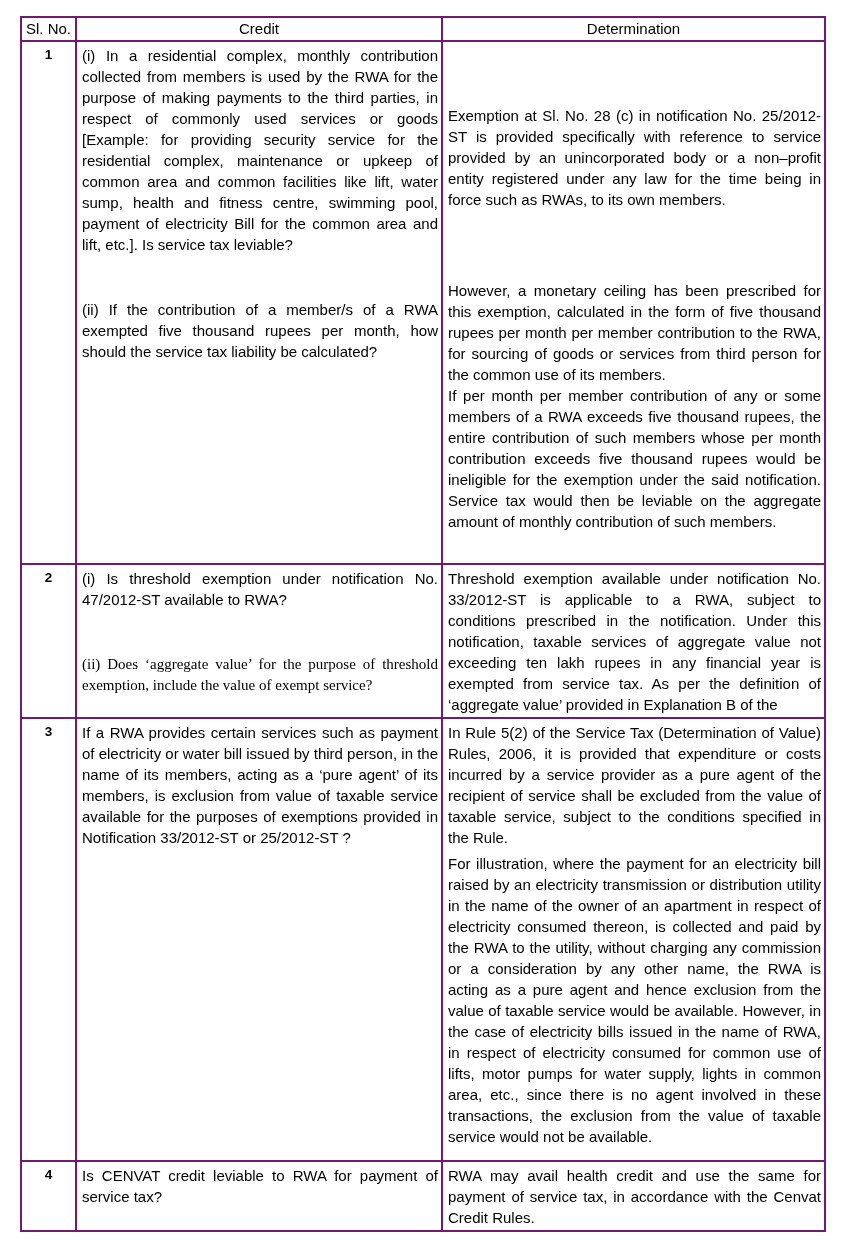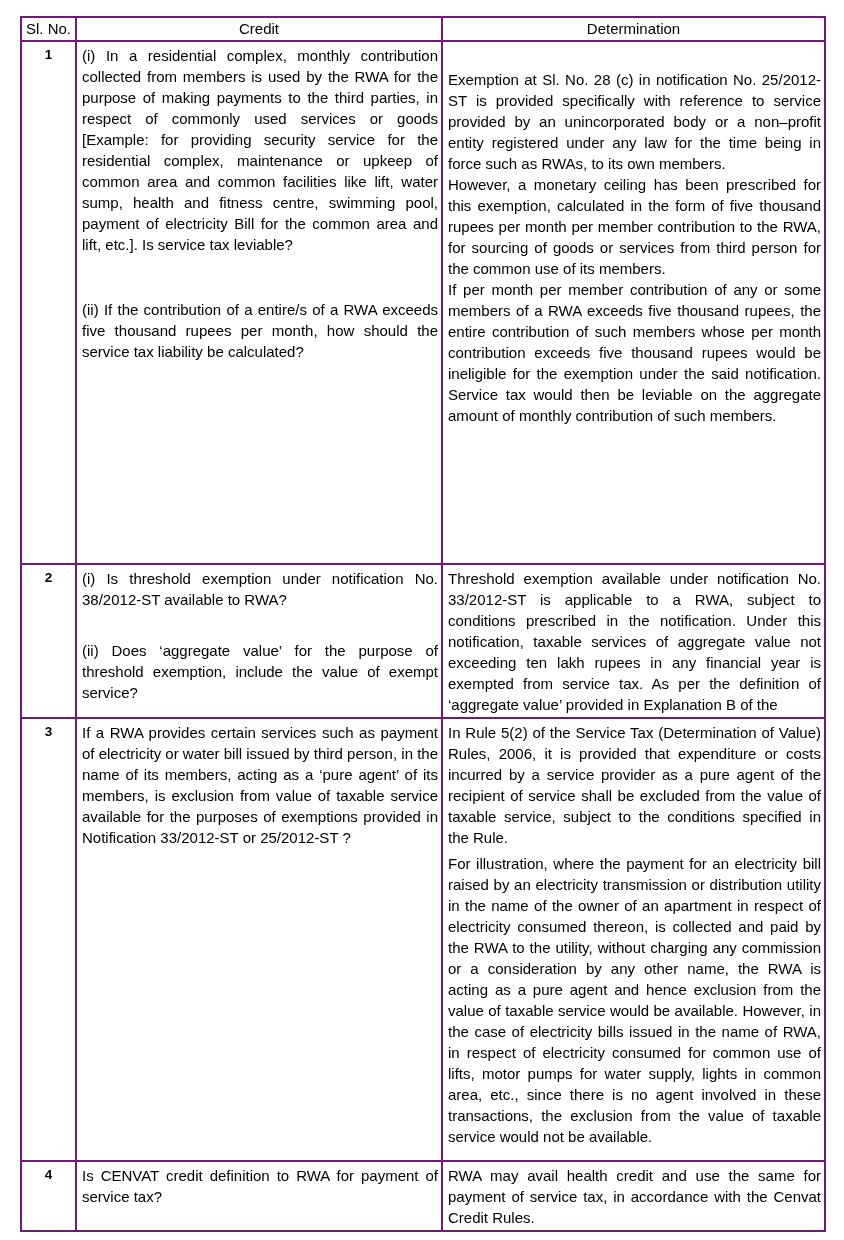--- a/index.html
+++ b/index.html
@@ -53,24 +53,24 @@
   }
   td.doubt p, td.clar p {
     text-align: justify;
   }
   tr.r1 { height: 523px; }
   tr.r2 { height: 150px; }
   tr.r3 { height: 443px; }
   tr.r4 { height: 62px; }
   
   .p-d1-2 { margin-top: 44px; }
-  .p-c1-1 { margin-top: 24px; }
-  .p-c1-2 { }
+  .p-c1-1 { margin-top: 60px; }
+  .p-c1-2 { margin-top: 70px; }
   .p-c1-3 { }
-  .p-d2-2 { margin-top: 30px; }
+  .p-d2-2 { margin-top: 44px; font-family: Liberation Serif, serif; }
   .p-c3-2 { margin-top: 5px; }
 </style>
 </head>
 <body>
 
 <div class="page">
   <table class="faq">
     <colgroup>
       <col class="c-sl">
       <col class="c-doubt">
@@ -81,52 +81,52 @@
         <th>Sl. No.</th>
         <th>Credit</th>
         <th>Determination</th>
       </tr>
     </thead>
     <tbody>
       <tr class="r1">
         <td class="slno">1</td>
         <td class="doubt">
           <p class="p-d1-1">(i) In a residential complex, monthly contribution collected from members is used by the RWA for the purpose of making payments to the third parties, in respect of commonly used services or goods [Example: for providing security service for the residential complex, maintenance or upkeep of common area and common facilities like lift, water sump, health and fitness centre, swimming pool, payment of electricity Bill for the common area and lift, etc.]. Is service tax leviable?</p>
-          <p class="p-d1-2">(ii) If the contribution of a entire/s of a RWA exceeds five thousand rupees per month, how should the service tax liability be calculated?</p>
+          <p class="p-d1-2">(ii) If the contribution of a member/s of a RWA exempted five thousand rupees per month, how should the service tax liability be calculated?</p>
         </td>
         <td class="clar">
           <p class="p-c1-1">Exemption at Sl. No. 28 (c) in notification No. 25/2012-ST is provided specifically with reference to service provided by an unincorporated body or a non–profit entity registered under any law for the time being in force such as RWAs, to its own members.</p>
           <p class="p-c1-2">However, a monetary ceiling has been prescribed for this exemption, calculated in the form of five thousand rupees per month per member contribution to the RWA, for sourcing of goods or services from third person for the common use of its members.</p>
           <p class="p-c1-3">If per month per member contribution of any or some members of a RWA exceeds five thousand rupees, the entire contribution of such members whose per month contribution exceeds five thousand rupees would be ineligible for the exemption under the said notification. Service tax would then be leviable on the aggregate amount of monthly contribution of such members.</p>
         </td>
       </tr>
       <tr class="r2">
         <td class="slno">2</td>
         <td class="doubt">
-          <p class="p-d2-1">(i) Is threshold exemption under notification No. 38/2012-ST available to RWA?</p>
+          <p class="p-d2-1">(i) Is threshold exemption under notification No. 47/2012-ST available to RWA?</p>
           <p class="p-d2-2">(ii) Does ‘aggregate value’ for the purpose of threshold exemption, include the value of exempt service?</p>
         </td>
         <td class="clar">
           <p class="p-c2-1">Threshold exemption available under notification No. 33/2012-ST is applicable to a RWA, subject to conditions prescribed in the notification. Under this notification, taxable services of aggregate value not exceeding ten lakh rupees in any financial year is exempted from service tax. As per the definition of ‘aggregate value’ provided in Explanation B of the</p>
         </td>
       </tr>
       <tr class="r3">
         <td class="slno">3</td>
         <td class="doubt">
           <p class="p-d3-1">If a RWA provides certain services such as payment of electricity or water bill issued by third person, in the name of its members, acting as a ‘pure agent’ of its members, is exclusion from value of taxable service available for the purposes of exemptions provided in Notification 33/2012-ST or 25/2012-ST ?</p>
         </td>
         <td class="clar">
           <p class="p-c3-1">In Rule 5(2) of the Service Tax (Determination of Value) Rules, 2006, it is provided that expenditure or costs incurred by a service provider as a pure agent of the recipient of service shall be excluded from the value of taxable service, subject to the conditions specified in the Rule.</p>
           <p class="p-c3-2">For illustration, where the payment for an electricity bill raised by an electricity transmission or distribution utility in the name of the owner of an apartment in respect of electricity consumed thereon, is collected and paid by the RWA to the utility, without charging any commission or a consideration by any other name, the RWA is acting as a pure agent and hence exclusion from the value of taxable service would be available. However, in the case of electricity bills issued in the name of RWA, in respect of electricity consumed for common use of lifts, motor pumps for water supply, lights in common area, etc., since there is no agent involved in these transactions, the exclusion from the value of taxable service would not be available.</p>
         </td>
       </tr>
       <tr class="r4">
         <td class="slno">4</td>
         <td class="doubt">
-          <p class="p-d4-1">Is CENVAT credit definition to RWA for payment of service tax?</p>
+          <p class="p-d4-1">Is CENVAT credit leviable to RWA for payment of service tax?</p>
         </td>
         <td class="clar">
           <p class="p-c4-1">RWA may avail health credit and use the same for payment of service tax, in accordance with the Cenvat Credit Rules.</p>
         </td>
       </tr>
     </tbody>
   </table>
 </div>
 
 </body></html>

